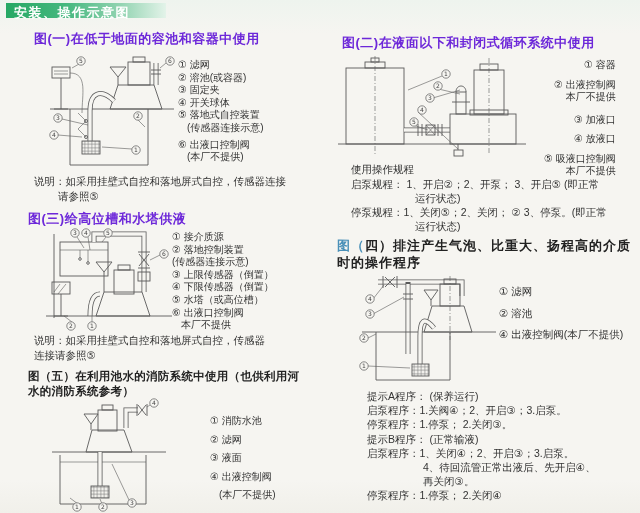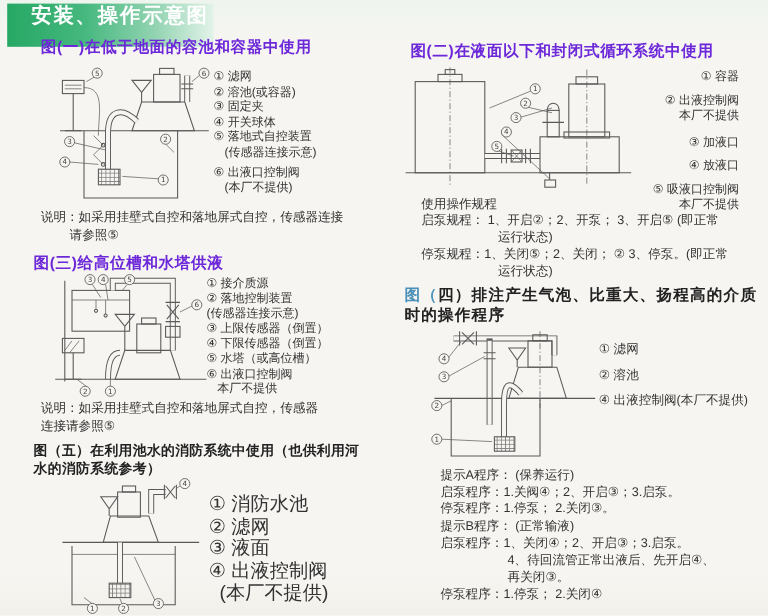--- a/index.html
+++ b/index.html
@@ -4,36 +4,36 @@
 <style>
   html,body{margin:0;padding:0;}
   body{
     width:640px;height:513px;position:relative;overflow:hidden;
     background:linear-gradient(180deg,#eef4ee 0px,#f6f5f1 34px,#f6f5f1 480px,#f1f0ea 513px);
     font-family:"Liberation Sans","DejaVu Sans",sans-serif;
     color:#333;
   }
   .abs{position:absolute;}
   .header-bar{
-    left:6px;top:3px;width:152px;height:36px;line-height:19px;
+    left:6px;top:3px;width:152px;height:15px;line-height:19px;
     background:linear-gradient(90deg,#26a864 0%,#47b87f 38%,#93d4b2 72%,#e3f3e9 100%);
-    color:#fff;font-size:17px;font-weight:bold;letter-spacing:1.5px;
-    padding-left:20px;
+    color:#fff;font-size:13px;font-weight:bold;letter-spacing:1.5px;
+    padding-left:8px;
   }
   .fig-title{font-size:13px;font-weight:bold;color:#6d28d9;letter-spacing:.5px;white-space:nowrap;}
   .fig-title-wrap{font-size:11.5px;font-weight:bold;color:#222;line-height:15px;letter-spacing:.3px;}
   .fig4-title{font-size:13px;font-weight:bold;color:#222;line-height:17px;letter-spacing:1px;}
   .fig4-title::first-letter{color:#4a90b8;}
   .legend{font-size:10px;color:#333;line-height:12.6px;white-space:nowrap;}
   .legend .sub{padding-left:9px;}
   .legend .gap{margin-top:4px;}
   .legend2{line-height:12.5px;}
   .legend2 .item{margin-top:7px;}
   .legend2 .item:first-child{margin-top:0;}
-  .legend5{font-size:16px;line-height:18.5px;}
+  .legend5{font-size:10px;line-height:18.5px;margin-left:36px;}
   .legend4{font-size:10.5px;line-height:21.5px;}
   .note{font-size:10.5px;color:#333;line-height:14.5px;}
   .hang{padding-left:24px;text-indent:-24px;}
   .proc{font-size:10.5px;color:#333;line-height:14px;}
   .proc .indent{padding-left:64px;}
   .proc4{font-size:10.5px;color:#333;line-height:14.2px;}
   .proc4 .indent2{padding-left:56px;}
   .proc-heading{font-size:10.5px;color:#333;}
   
   svg.diagram{overflow:visible;}

